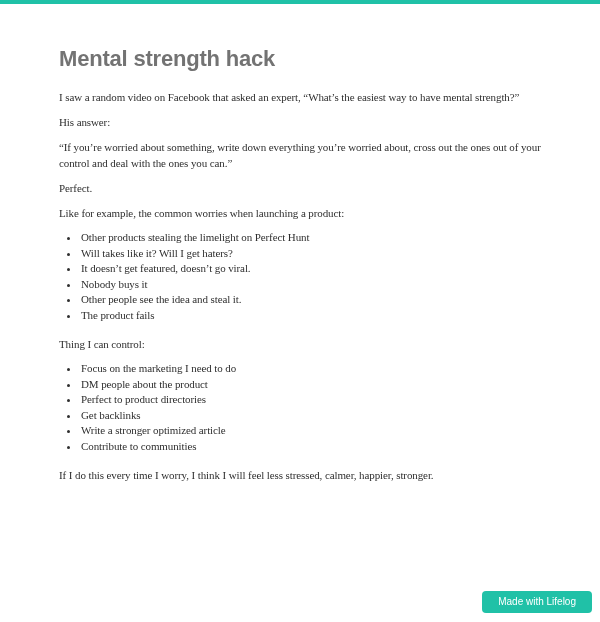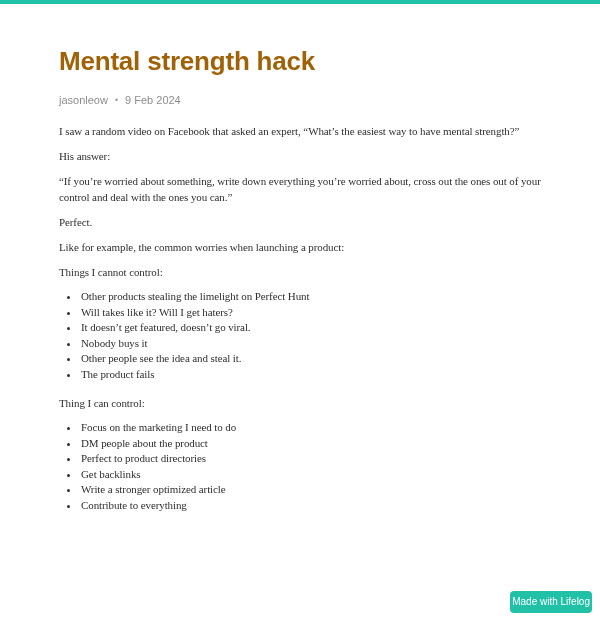--- a/index.html
+++ b/index.html
@@ -16,24 +16,24 @@
     width: 100%;
     height: 4px;
     background: #20c1a7;
   }
   .page {
     padding: 42px 52px 0 59px;
   }
   h1.post-title {
     margin: 0 0 17px 0;
     font-family: "Liberation Sans", sans-serif;
-    font-size: 26px;
+    font-size: 22px;
     font-weight: 700;
     letter-spacing: -0.2px;
-    color: #a16207;
+    color: #737373;
     line-height: 1.2;
   }
   .byline {
     display: flex;
     align-items: center;
     gap: 7px;
     font-size: 11px;
     color: #8d8d8d;
     margin: 0 0 17px 0;
   }
@@ -63,63 +63,58 @@
   .badge {
     position: absolute;
     right: 8px;
     bottom: 9px;
     display: inline-block;
     background: #20c1a7;
     color: #ffffff;
     font-family: "Liberation Sans", sans-serif;
     font-size: 10px;
     line-height: 1;
-    padding: 6px 2px;
+    padding: 6px 16px;
     border-radius: 4px;
     text-decoration: none;
     cursor: pointer;
   }
 </style>
 </head>
 <body>
 
 <div class="top-bar" style="background: rgb(32, 193, 167);"></div>
 
 <main class="page">
   <h1 class="post-title">Mental strength hack</h1>
 
-  <div class="byline">
-    <span>jasonleow</span>
-    <span class="dot">•</span>
-    <span>9 Feb 2024</span>
-  </div>
 
   <article>
     <p>I saw a random video on Facebook that asked an expert, “What’s the easiest way to have mental strength?”</p>
     <p>His answer:</p>
     <p>“If you’re worried about something, write down everything you’re worried about, cross out the ones out of your control and deal with the ones you can.”</p>
     <p>Perfect.</p>
     <p>Like for example, the common worries when launching a product:</p>
 
-    <p>Things I cannot control:</p>
     <ul>
       <li>Other products stealing the limelight on Perfect Hunt</li>
       <li>Will takes like it? Will I get haters?</li>
       <li>It doesn’t get featured, doesn’t go viral.</li>
       <li>Nobody buys it</li>
       <li>Other people see the idea and steal it.</li>
       <li>The product fails</li>
     </ul>
 
     <p>Thing I can control:</p>
     <ul>
       <li>Focus on the marketing I need to do</li>
       <li>DM people about the product</li>
       <li>Perfect to product directories</li>
       <li>Get backlinks</li>
       <li>Write a stronger optimized article</li>
-      <li>Contribute to everything</li>
+      <li>Contribute to communities</li>
     </ul>
 
+    <p>If I do this every time I worry, I think I will feel less stressed, calmer, happier, stronger.</p>
   </article>
 </main>
 
 <a class="badge" style="background: rgb(32, 193, 167);">Made with Lifelog</a>
 
 </body></html>

